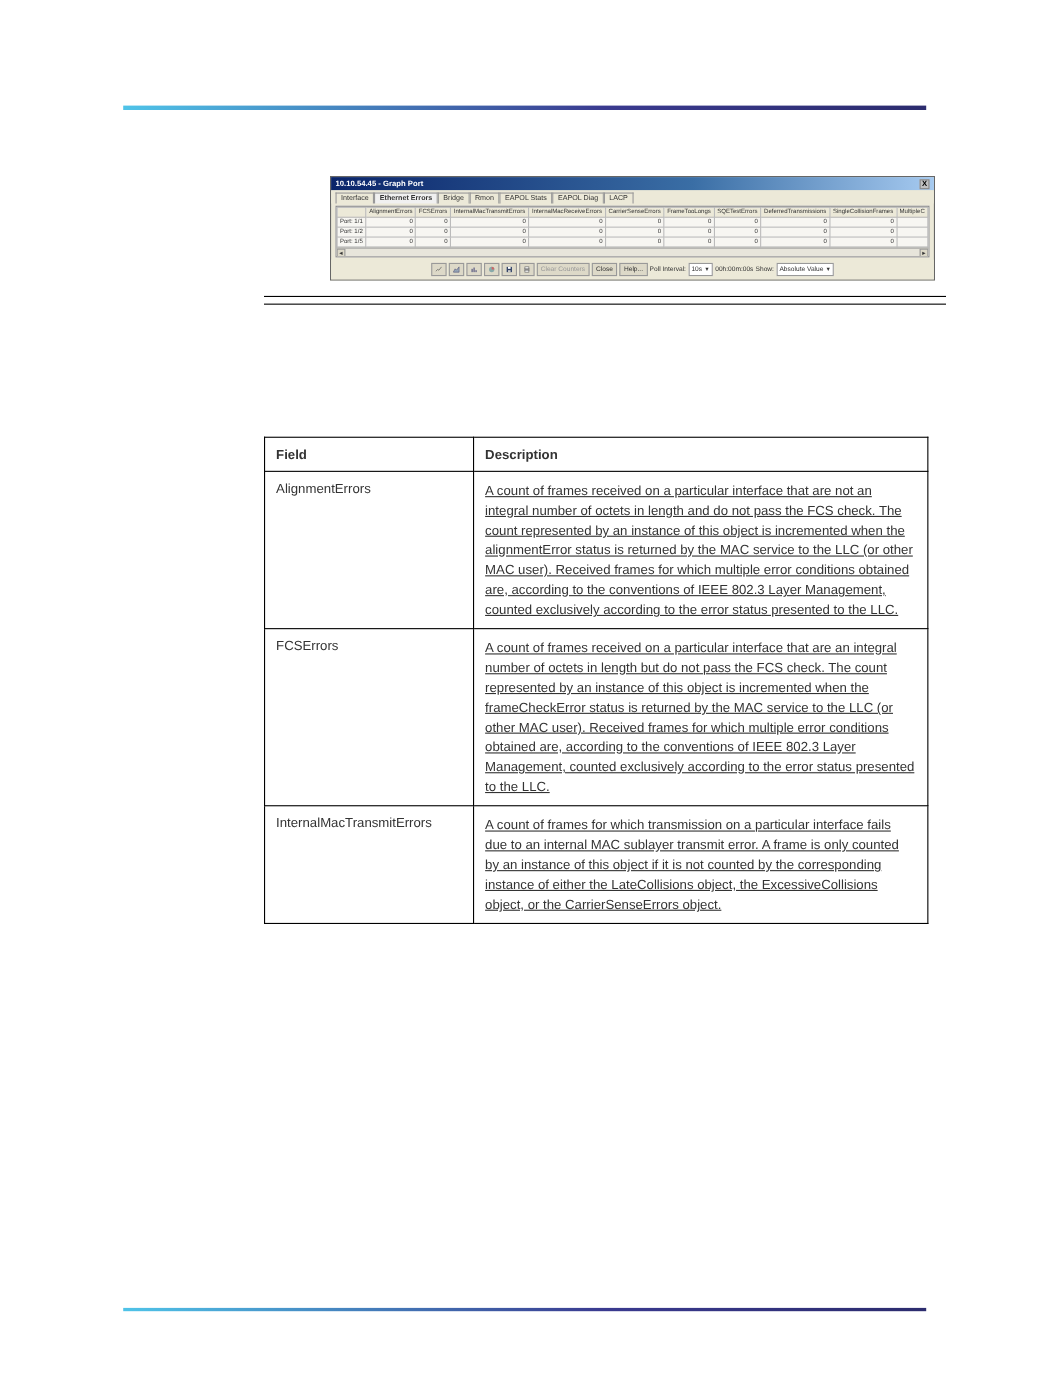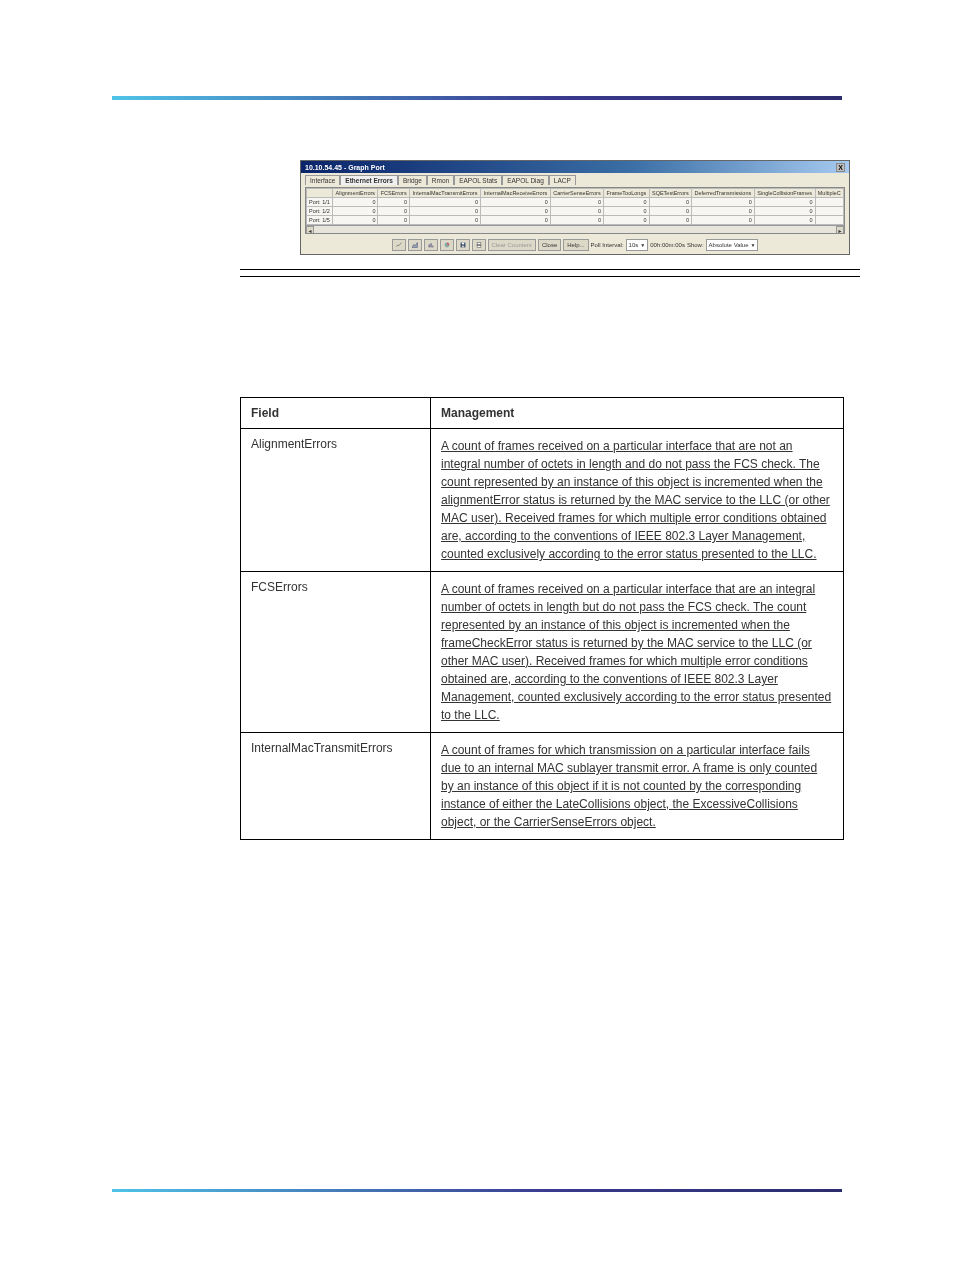--- a/index.html
+++ b/index.html
@@ -312,21 +312,21 @@
     </div>
   </div>
 
   <hr class="fig-separator">
   <hr class="fig-separator2">
 
   <table class="desc-table">
     <tbody>
         <tr>
       <th>Field</th>
-      <th>Management</th>
+      <th>Description</th>
     </tr>
     <tr>
       <td class="field-col">AlignmentErrors</td>
       <td>
             <p>A count of frames received on a particular interface that are not an integral number of octets in length and do not pass the FCS check. The count represented by an instance of this object is incremented when the alignmentError status is returned by the MAC service to the LLC (or other MAC user). Received frames for which multiple error conditions obtained are, according to the conventions of IEEE 802.3 Layer Management, counted exclusively according to the error status presented to the LLC.</p>
           </td>
     </tr>
     <tr>
       <td class="field-col">FCSErrors</td>
       <td>

